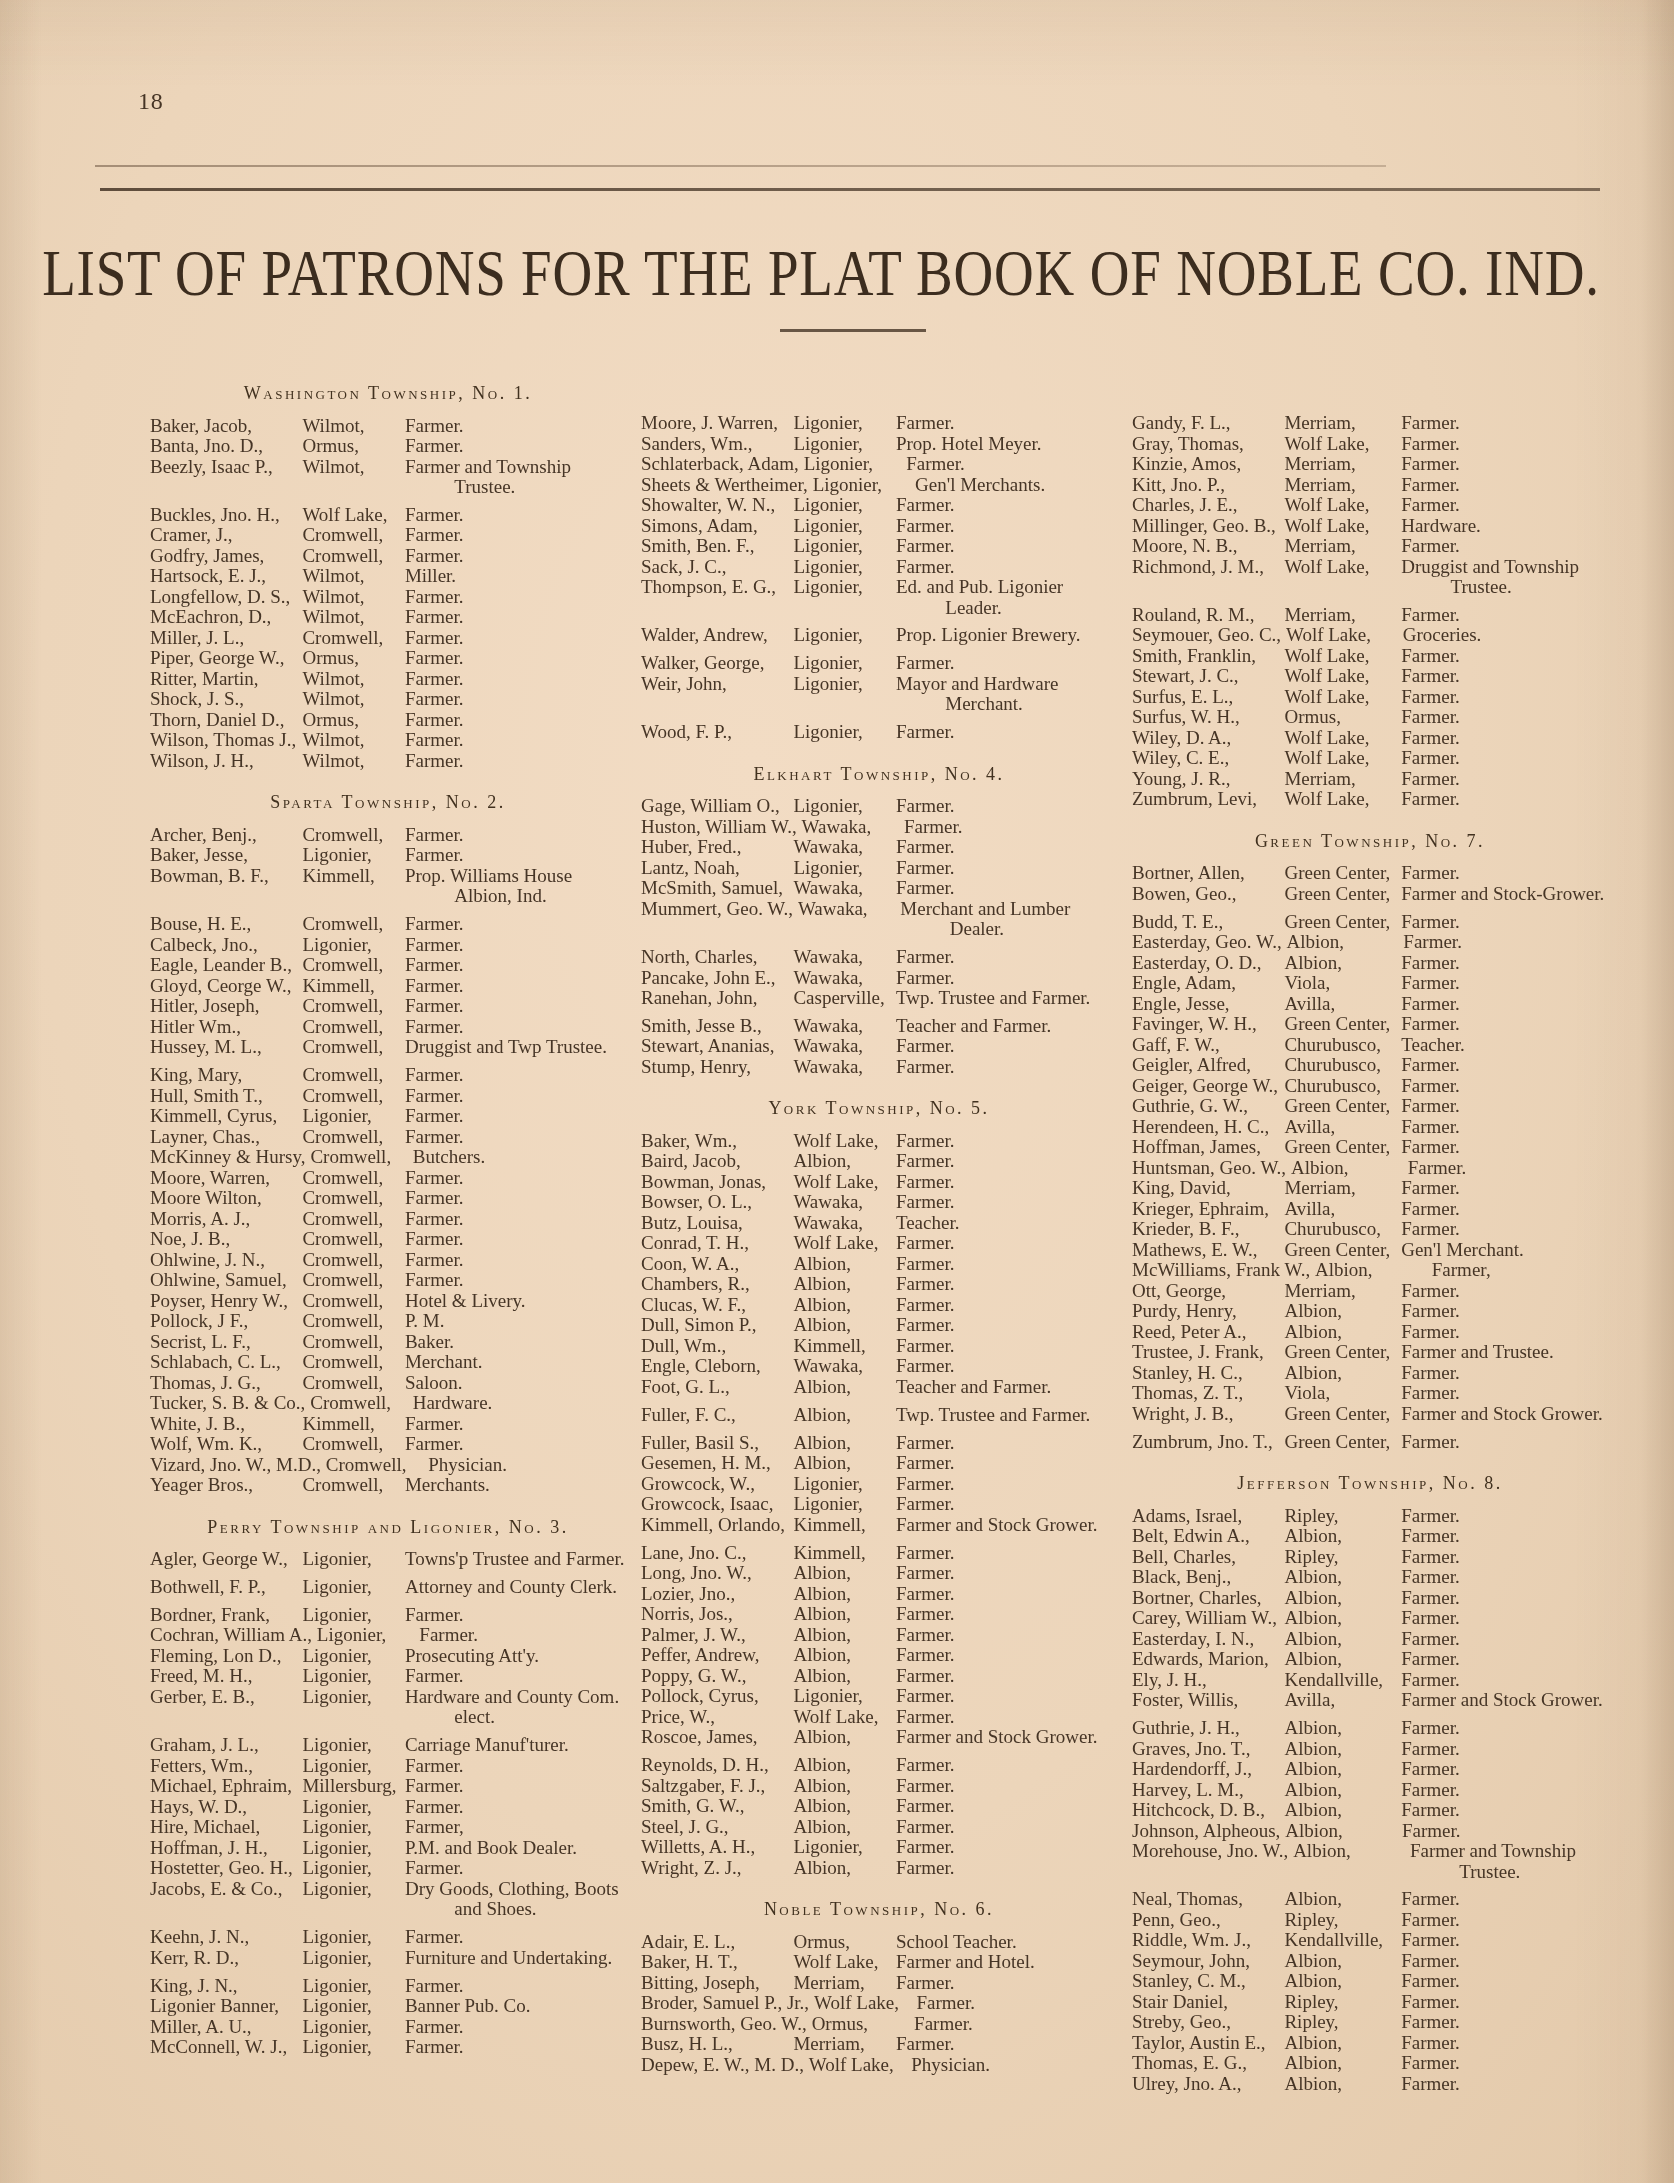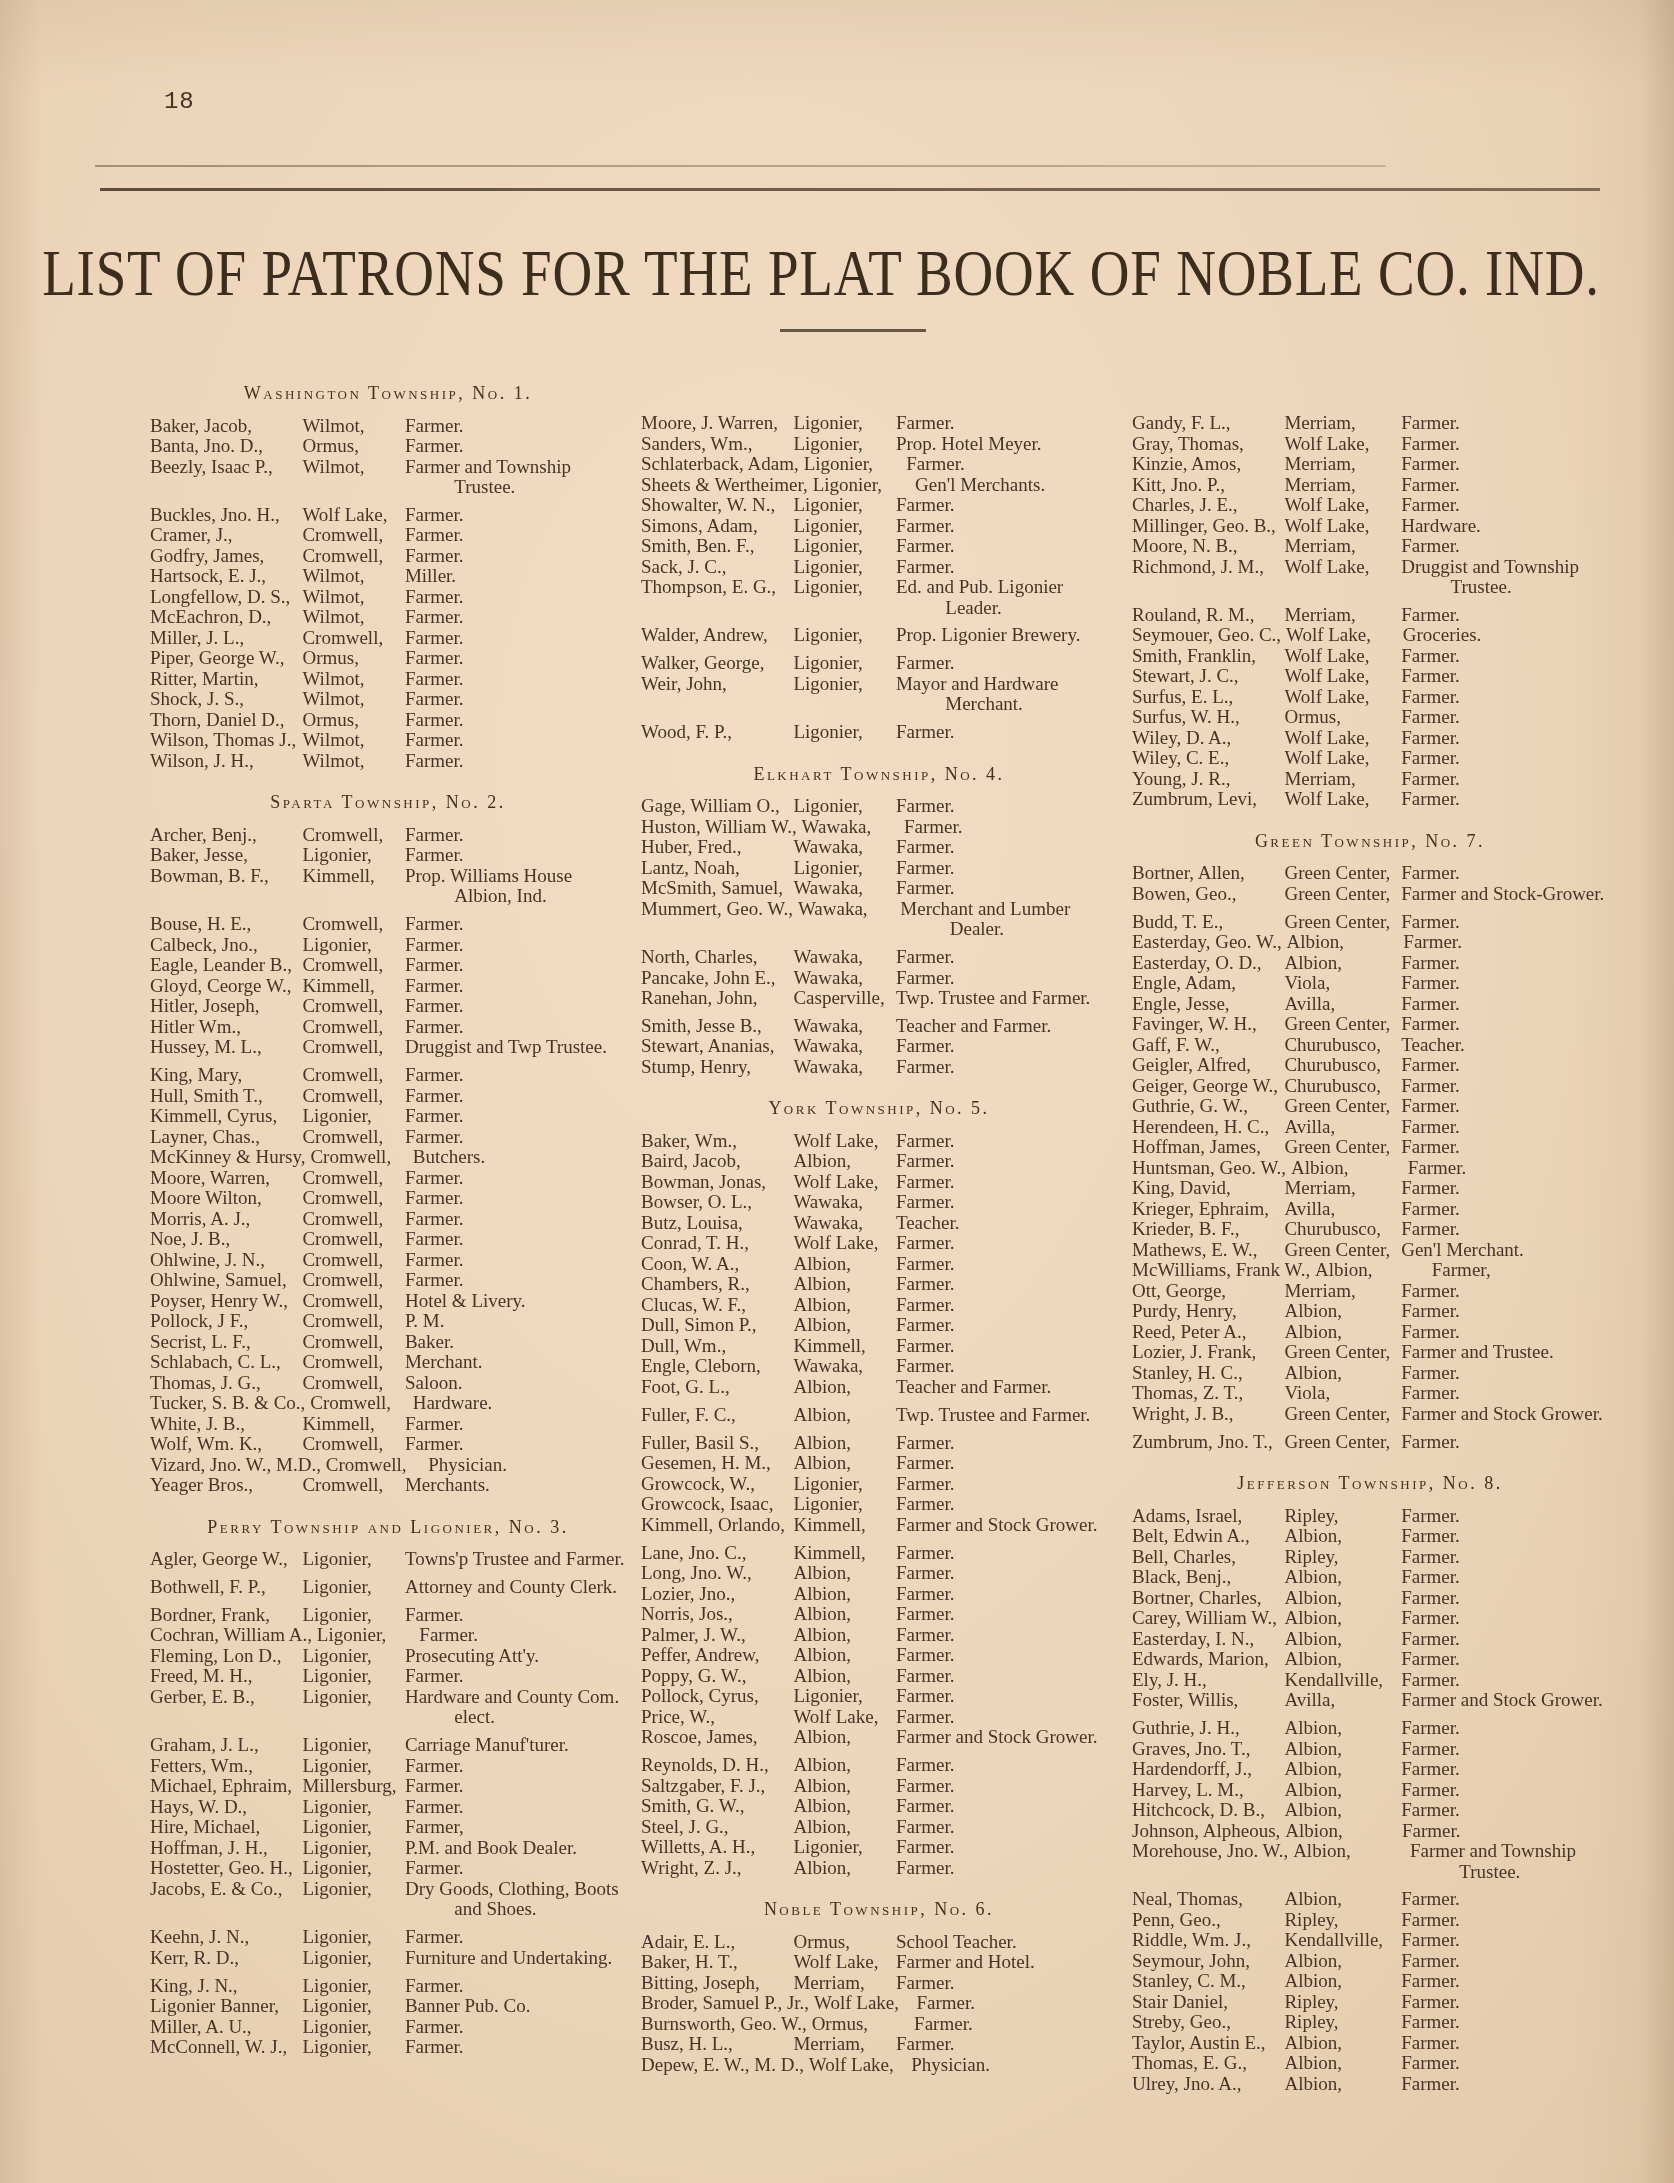--- a/index.html
+++ b/index.html
@@ -17,24 +17,23 @@
     background:
       linear-gradient(to right, rgba(90,60,30,.10) 0%, rgba(90,60,30,0) 2.5%),
       linear-gradient(to left, rgba(90,60,30,.18) 0%, rgba(90,60,30,.04) 2%, rgba(90,60,30,0) 6%),
       linear-gradient(to bottom, rgba(120,80,40,.07) 0%, rgba(120,80,40,0) 4%),
       radial-gradient(ellipse at 45% 35%, #f2dcc4 0%, var(--paper) 55%, #e3c9aa 100%);
   }
   .page{position:absolute;inset:0;}
 
   
   .pageno{
-    position:absolute;left:164px;top:88px;
+    position:absolute;left:138px;top:88px;
     font-size:24px;letter-spacing:0.8px;
     color:var(--ink);
-    font-family:Liberation Mono, monospace;
   }
   .rh-title{
     position:absolute;left:0;right:0;top:85px;
     text-align:center;
     font-style:italic;
     font-size:23px;
     letter-spacing:1.2px;
     color:var(--ink-soft);
   }
   .rule{position:absolute;border:0;}
@@ -1004,21 +1003,21 @@
             <span class="patron-name">Purdy, Henry,</span>
             <span class="patron-town">Albion,</span>
             <span class="patron-occ">Farmer.</span>
           </div>
           <div class="patron-row">
             <span class="patron-name">Reed, Peter A.,</span>
             <span class="patron-town">Albion,</span>
             <span class="patron-occ">Farmer.</span>
           </div>
           <div class="patron-row">
-            <span class="patron-name">Lozier, J. Frank,</span>
+            <span class="patron-name">Trustee, J. Frank,</span>
             <span class="patron-town">Green Center,</span>
             <span class="patron-occ">Farmer and Trustee.</span>
           </div>
           <div class="patron-row">
             <span class="patron-name">Stanley, H. C.,</span>
             <span class="patron-town">Albion,</span>
             <span class="patron-occ">Farmer.</span>
           </div>
           <div class="patron-row">
             <span class="patron-name">Thomas, Z. T.,</span>

